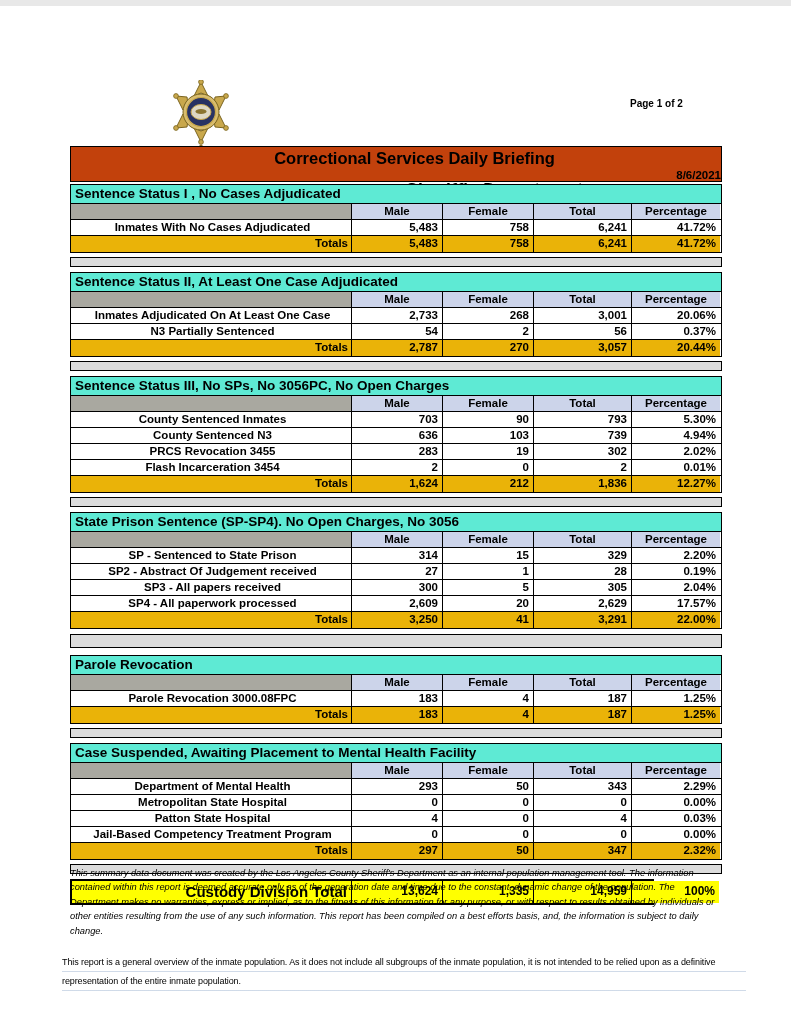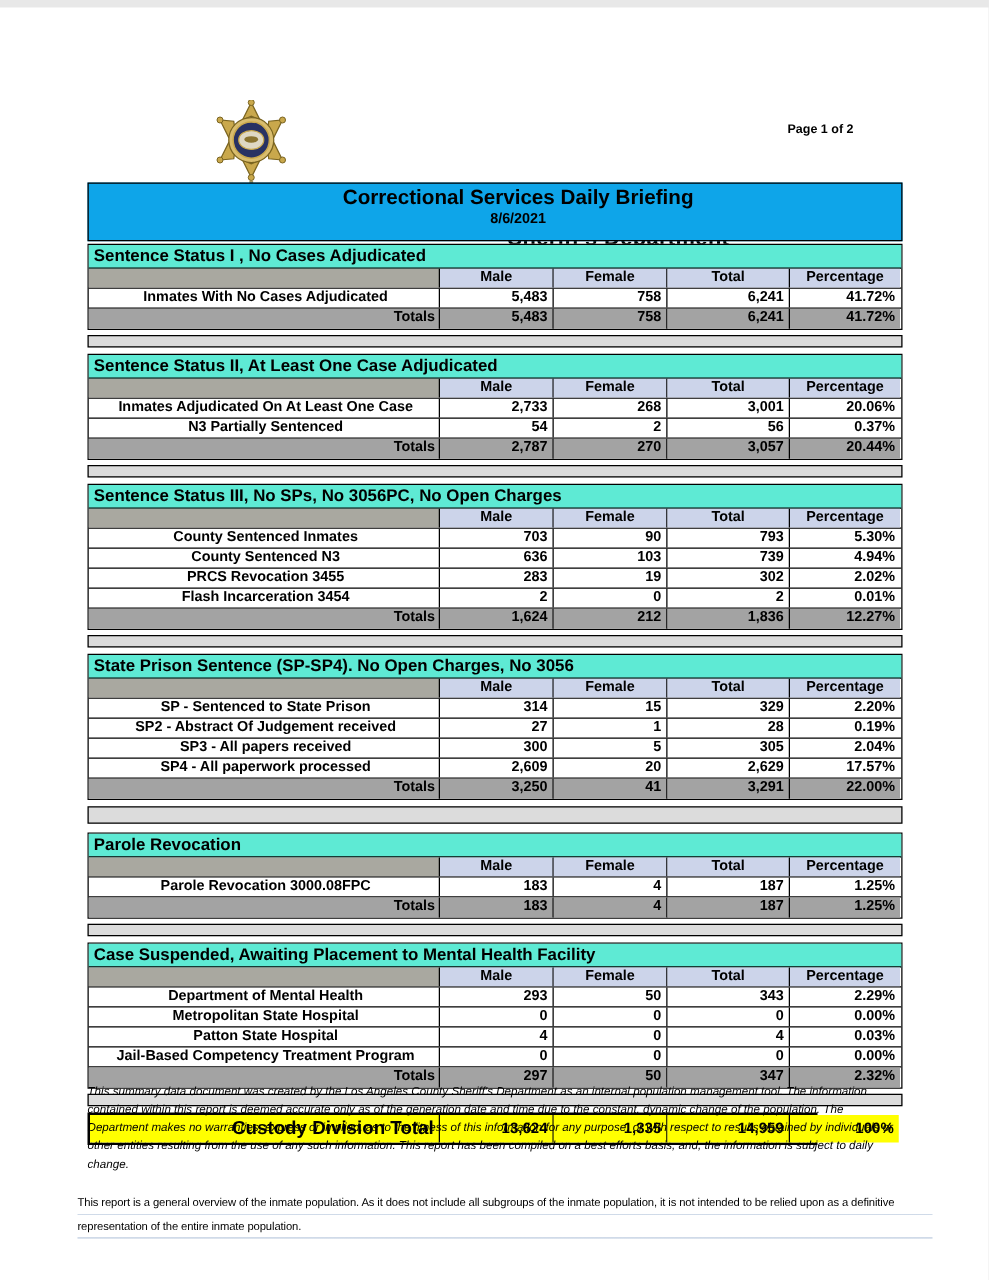--- a/index.html
+++ b/index.html
@@ -11,42 +11,42 @@
   
   .letterhead{position:absolute;left:170px;top:74px;height:66px;}
   .badge{position:absolute;left:0;top:0;}
   .logo-text{position:absolute;left:236px;top:84px;white-space:nowrap;}
   .county{font-family:"DejaVu Serif",serif;font-style:italic;font-size:13px;color:#2b2b2b;}
   .dept{font-size:17.5px;font-weight:bold;letter-spacing:.3px;margin-top:1px;}
   .page-num{position:absolute;left:630px;top:92px;font-size:10px;font-weight:bold;}
   
   .report{position:absolute;left:70px;top:140px;width:652px;}
   .title-bar{
-    box-sizing:border-box;width:652px;height:47px;background:#0ea5e9;
+    box-sizing:border-box;width:652px;height:36px;background:#c2410c;
     border:1.5px solid #000;text-align:center;margin-bottom:2px;padding-left:37px;
   }
   .title-main{font-size:16.5px;font-weight:bold;padding-top:2px;}
-  .title-date{font-size:11.5px;font-weight:bold;margin-top:1px;}
+  .title-date{font-size:11.5px;font-weight:bold;margin-top:1px;text-align:right;}
   .section{box-sizing:border-box;width:652px;border:1.5px solid #000;background:#fff;}
   .sec-header{
     background:#5eead4;font-size:13.5px;font-weight:bold;height:18px;
     line-height:18px;padding-left:4px;border-bottom:1px solid #000;
   }
   .row{display:grid;grid-template-columns:281px 91px 91px 98px 88px;}
   .row + .row{border-top:1px solid #000;}
   .cell{
     box-sizing:border-box;font-size:11.5px;font-weight:bold;height:15px;line-height:14px;
     border-right:1px solid #000;overflow:hidden;white-space:nowrap;
   }
   .cell:last-child{border-right:none;}
   .hdr-label{background:#a9a8a0;}
   .hdr-col{background:#ccd4ea;text-align:center;}
   .lbl{text-align:center;padding-left:3px;}
   .num{text-align:right;padding-right:4px;}
-  .totals .cell{background:#a3a3a3;height:16px;line-height:15px;}
+  .totals .cell{background:#eab308;height:16px;line-height:15px;}
   .totals .lbl{text-align:right;padding-right:3px;}
   .spacer{
     box-sizing:border-box;width:652px;height:10px;background:#dcdcdc;
     border:1px solid #000;margin:4px 0 5px 0;
   }
   .spacer.tall{height:14px;margin:5px 0 7px 0;}
   .grand{box-sizing:border-box;width:584px;border:2px solid #000;margin-top:1px;}
   .grand .row{grid-template-columns:280px 91px 91px 98px 87px;}
   .grand .cell{background:#ffff00;height:22px;line-height:21px;font-size:12px;}
   .grand .lbl{text-align:right;font-size:15px;padding-right:4px;}

